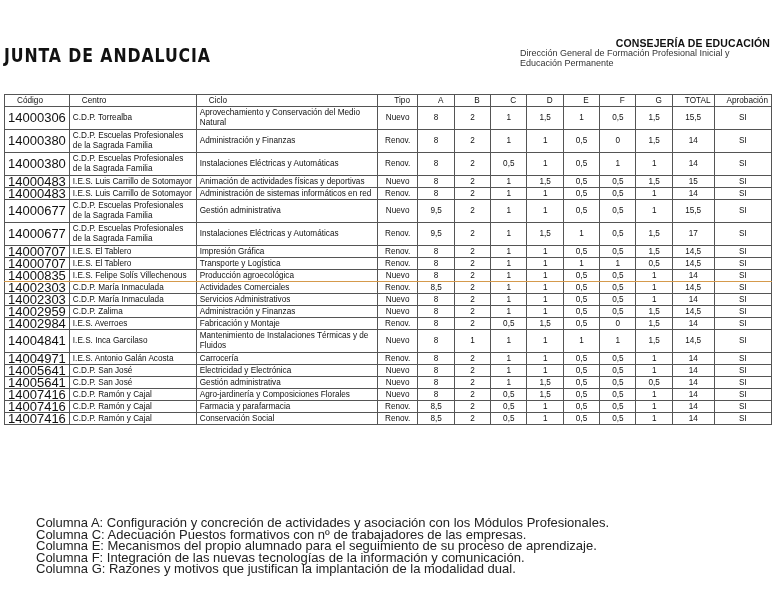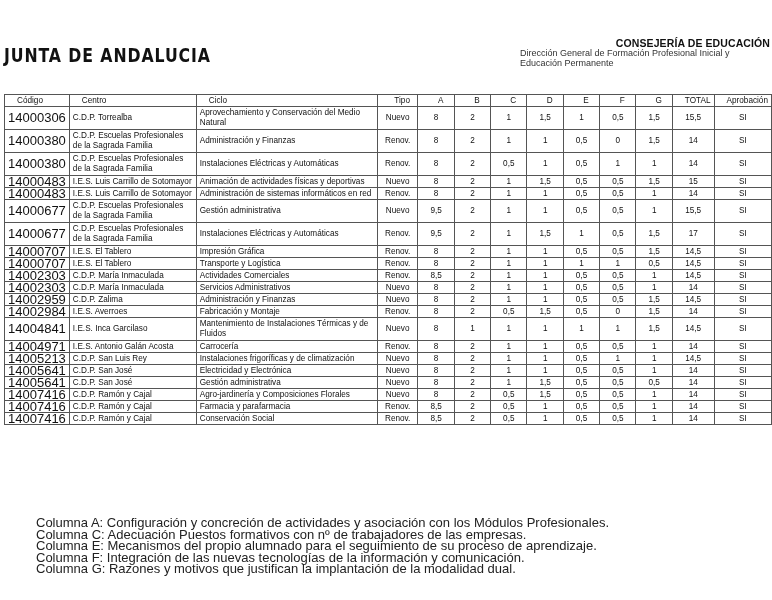--- a/index.html
+++ b/index.html
@@ -189,20 +189,35 @@
         <td class="c">8</td>
         <td class="c">2</td>
         <td class="c">1</td>
         <td class="c">1</td>
         <td class="c">1</td>
         <td class="c">1</td>
         <td class="c">0,5</td>
         <td class="c">14,5</td>
         <td class="c">SI</td>
       </tr>
+      <tr class="r1 hl">
+        <td class="code">14000835</td>
+        <td>I.E.S. Felipe Solís Villechenous</td>
+        <td>Producción agroecológica</td>
+        <td class="c">Nuevo</td>
+        <td class="c">8</td>
+        <td class="c">2</td>
+        <td class="c">1</td>
+        <td class="c">1</td>
+        <td class="c">0,5</td>
+        <td class="c">0,5</td>
+        <td class="c">1</td>
+        <td class="c">14</td>
+        <td class="c">SI</td>
+      </tr>
       <tr class="r1">
         <td class="code">14002303</td>
         <td>C.D.P. María Inmaculada</td>
         <td>Actividades Comerciales</td>
         <td class="c">Renov.</td>
         <td class="c">8,5</td>
         <td class="c">2</td>
         <td class="c">1</td>
         <td class="c">1</td>
         <td class="c">0,5</td>
@@ -277,35 +292,20 @@
         <td>Carrocería</td>
         <td class="c">Renov.</td>
         <td class="c">8</td>
         <td class="c">2</td>
         <td class="c">1</td>
         <td class="c">1</td>
         <td class="c">0,5</td>
         <td class="c">0,5</td>
         <td class="c">1</td>
         <td class="c">14</td>
-        <td class="c">SI</td>
-      </tr>
-      <tr class="r1">
-        <td class="code">14005213</td>
-        <td>C.D.P. San Luis Rey</td>
-        <td>Instalaciones frigoríficas y de climatización</td>
-        <td class="c">Nuevo</td>
-        <td class="c">8</td>
-        <td class="c">2</td>
-        <td class="c">1</td>
-        <td class="c">1</td>
-        <td class="c">0,5</td>
-        <td class="c">1</td>
-        <td class="c">1</td>
-        <td class="c">14,5</td>
         <td class="c">SI</td>
       </tr>
       <tr class="r1">
         <td class="code">14005641</td>
         <td>C.D.P. San José</td>
         <td>Electricidad y Electrónica</td>
         <td class="c">Nuevo</td>
         <td class="c">8</td>
         <td class="c">2</td>
         <td class="c">1</td>

